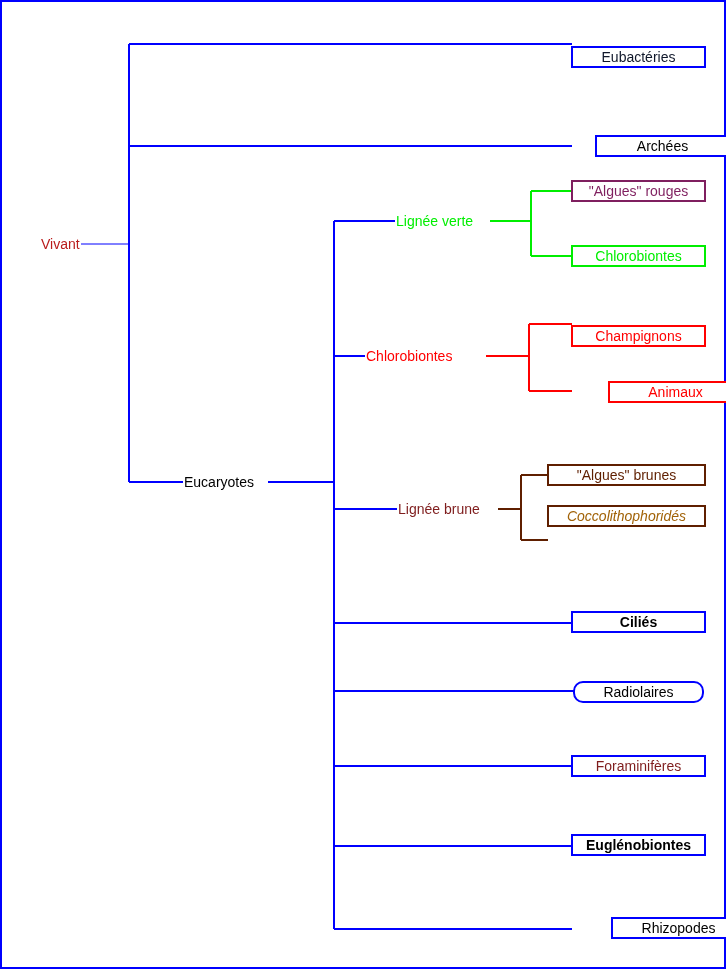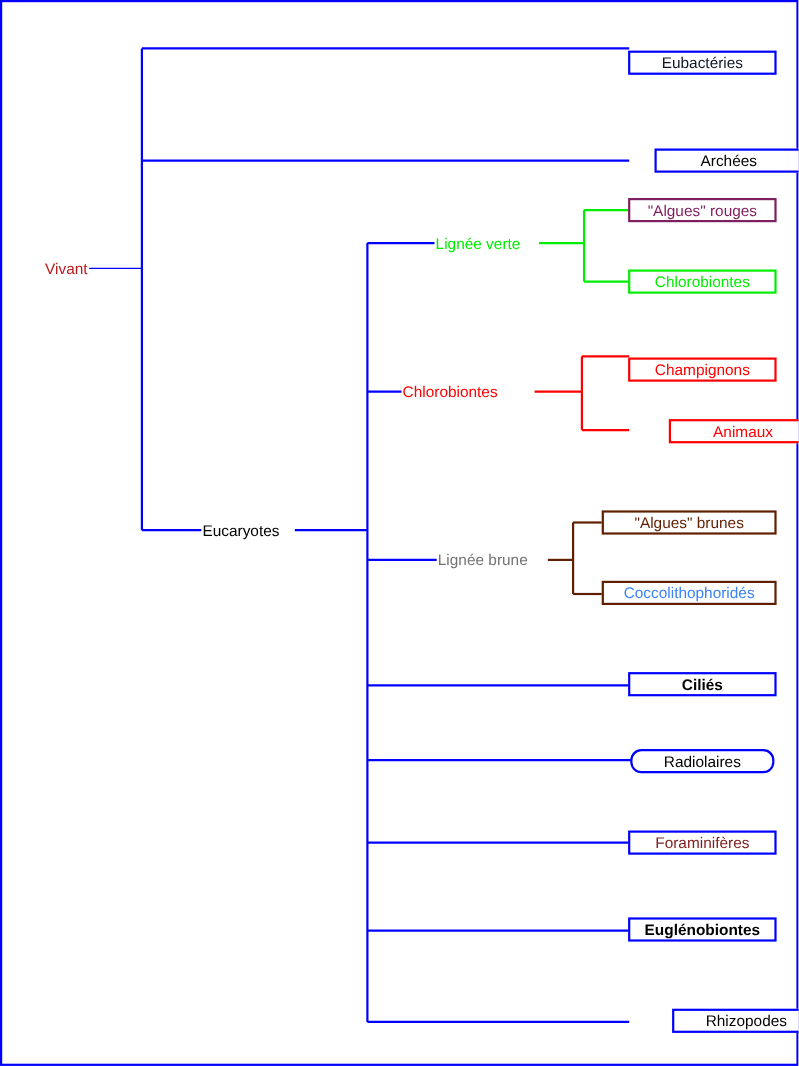--- a/index.html
+++ b/index.html
@@ -46,27 +46,27 @@
   <line x1="498" y1="509" x2="521" y2="509" stroke="#5f1f00" stroke-width="2"></line>
   <line x1="521" y1="475" x2="521" y2="540" stroke="#5f1f00" stroke-width="2"></line>
   <line x1="521" y1="475" x2="548" y2="475" stroke="#5f1f00" stroke-width="2"></line>
   <line x1="521" y1="540" x2="548" y2="540" stroke="#5f1f00" stroke-width="2"></line>
 </svg>
 
 <span class="lbl" style="left:40px;top:236px;color:#b91c1c;">Vivant</span>
 <span class="lbl" style="left:183px;top:474px;color:#000;">Eucaryotes</span>
 <span class="lbl" style="left:395px;top:213px;color:#00ee00;">Lignée verte</span>
 <span class="lbl" style="left:365px;top:348px;color:#ff0000;">Chlorobiontes</span>
-<span class="lbl" style="left:397px;top:501px;color:#737373;">Lignée brune</span>
+<span class="lbl" style="left:397px;top:501px;color:#7f1d1d;">Lignée brune</span>
 
 <div class="box" style="left:571px;top:33px;width:131px;border-color:#0000ff;color:#0f172a;margin-top:13px;">Eubactéries</div>
 <div class="box" style="left:571px;top:135px;width:131px;border-color:#0000ff;color:#000;margin-left:24px;">Archées</div>
 <div class="box" style="left:571px;top:180px;width:131px;border-color:#7f1f5f;color:#7f1f5f;">"Algues" rouges</div>
 <div class="box" style="left:571px;top:245px;width:131px;border-color:#00ee00;color:#00ee00;">Chlorobiontes</div>
 <div class="box" style="left:571px;top:313px;width:131px;border-color:#ff0000;color:#ff0000;margin-top:12px;">Champignons</div>
 <div class="box" style="left:571px;top:381px;width:131px;border-color:#ff0000;color:#ff0000;margin-left:37px;">Animaux</div>
 <div class="box" style="left:547px;top:464px;width:155px;border-color:#5f1f00;color:#5f1f00;">"Algues" brunes</div>
-<div class="box" style="left:547px;top:528px;width:155px;border-color:#5f1f00;color:#3b82f6;">Coccolithophoridés</div>
+<div class="box" style="left:547px;top:505px;width:155px;border-color:#5f1f00;color:#a16207;font-style:italic;">Coccolithophoridés</div>
 <div class="box" style="left:571px;top:611px;width:131px;border-color:#0000ff;color:#000;font-weight:bold;">Ciliés</div>
 <div class="box" style="left:573px;top:681px;width:127px;border-color:#0000ff;color:#000;border-radius:10px;">Radiolaires</div>
 <div class="box" style="left:571px;top:755px;width:131px;border-color:#0000ff;color:#7f1d1d;">Foraminifères</div>
 <div class="box" style="left:571px;top:834px;width:131px;border-color:#0000ff;color:#000;font-weight:bold;">Euglénobiontes</div>
 <div class="box" style="left:571px;top:917px;width:131px;border-color:#0000ff;color:#000;margin-left:40px;">Rhizopodes</div>
 
 </body></html>

